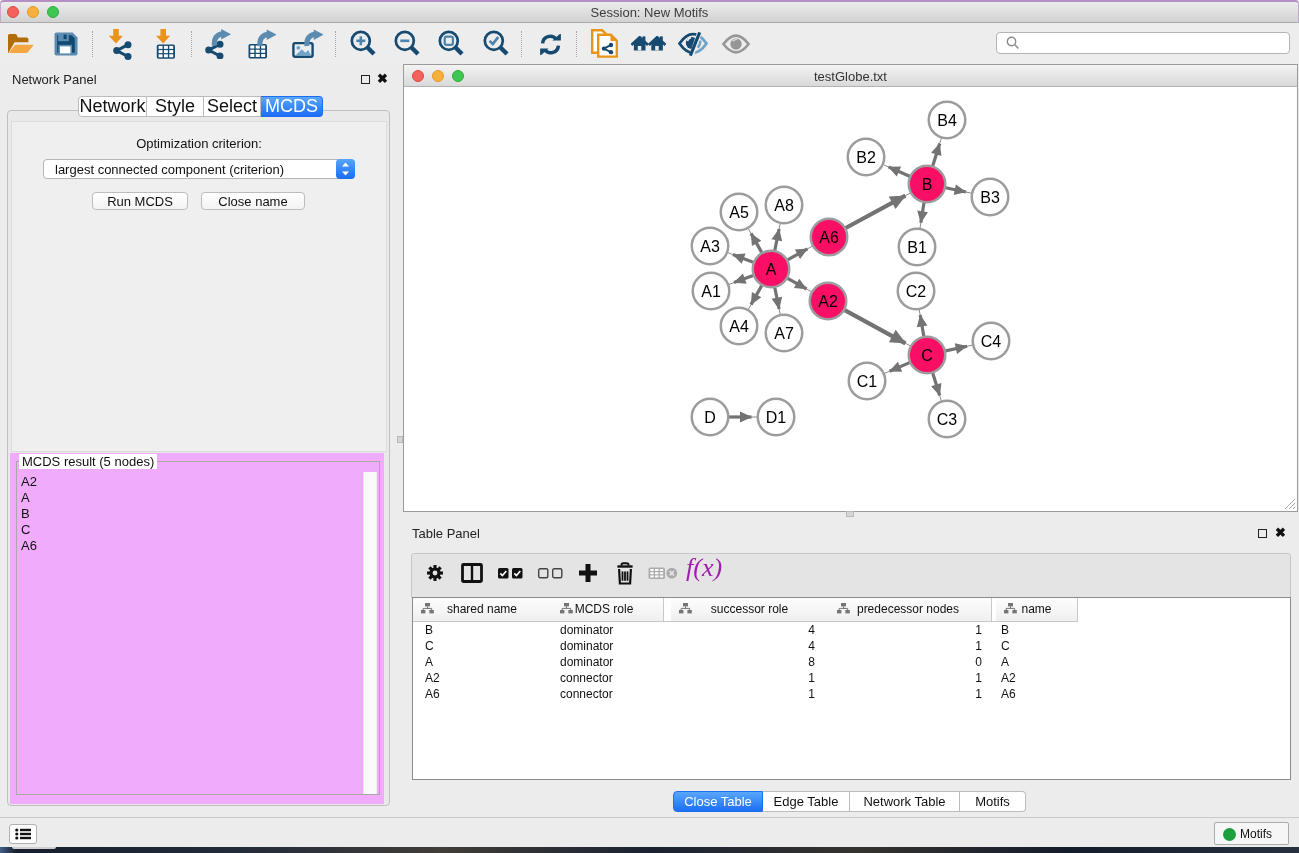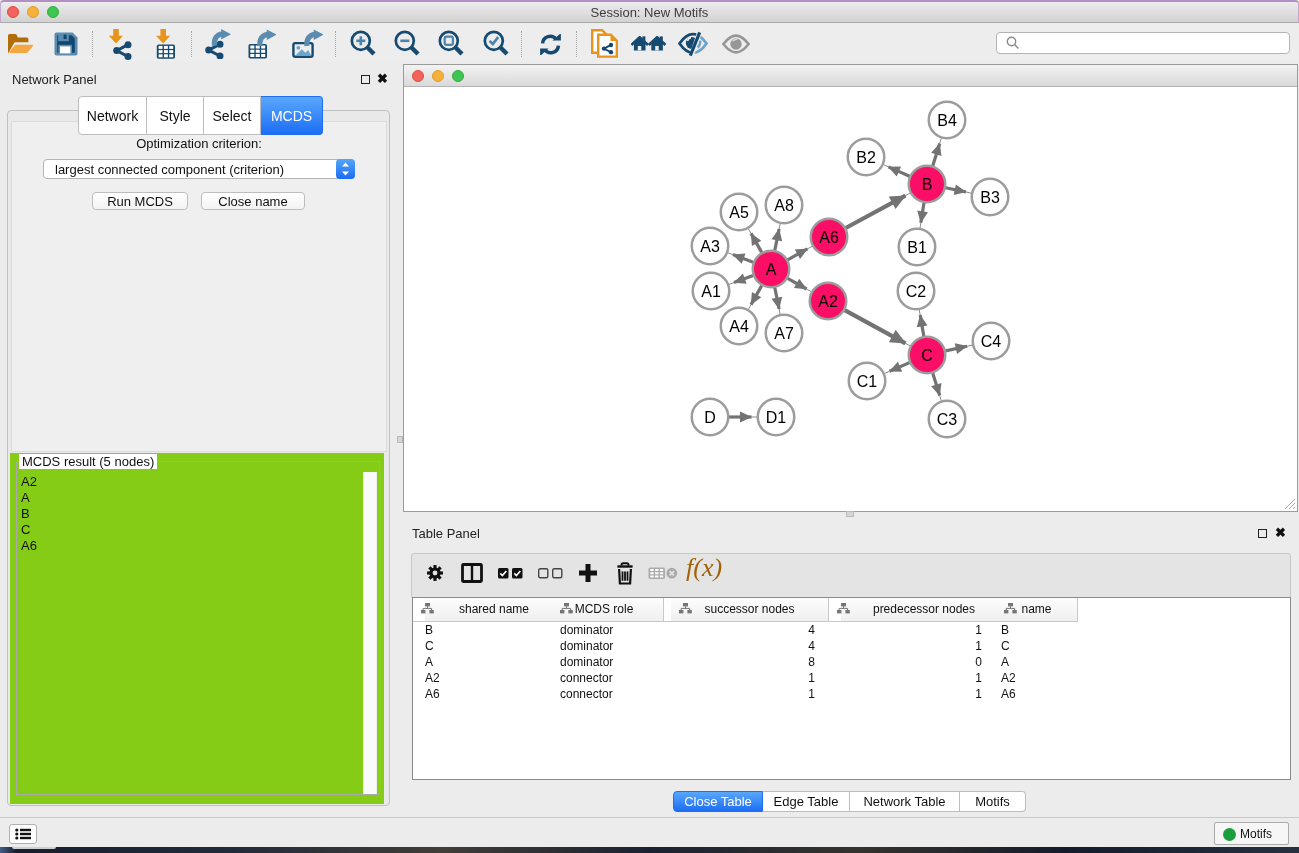--- a/index.html
+++ b/index.html
@@ -6,31 +6,31 @@
 .abs{position:absolute}
 .titlebar{left:0;top:0;width:1299px;height:23px;background:linear-gradient(#ececec,#d2d2d2);border-top:2px solid #b58fc3;border-left:1px solid #c4a8d1;border-right:1px solid #c4a8d1;border-bottom:1px solid #a9a9a9;border-radius:4px 4px 0 0}
 .tl{border-radius:50%;width:12px;height:12px;top:6px}
 .title-text{width:100%;text-align:center;top:5px;font-size:13px;color:#3c3c3c}
 .toolbar{left:0;top:24px;width:1299px;height:38px;background:#ededed}
 .sep{top:31px;width:1px;height:26px;border-left:1px dotted #a5a5a5}
 .search{left:996px;top:32px;width:294px;height:22px;background:#fff;border:1px solid #b4b4b4;border-radius:4px}
 .panel-hdr{font-size:13px;color:#222}
 .winbtn{width:9px;height:9px;border:1.6px solid #222}
 .xbtn{font-size:13px;color:#111;font-weight:bold}
-.tabs{display:flex;height:39px;font-size:14px}
+.tabs{display:flex;height:21px;font-size:18px}
 .tab{background:#fff;border:1px solid #bcbcbc;border-left:none;color:#111;display:flex;align-items:center;justify-content:center}
 .tab.first{border-left:1px solid #bcbcbc;border-radius:4px 0 0 4px}
 .tab.last{border-radius:0 4px 4px 0}
 .tab.sel{background:linear-gradient(#59a7fb,#1d6ef5);border-color:#1d6ef5;color:#fff}
 .cp-outer{left:7px;top:110px;width:383px;height:696px;border:1px solid #c0c0c0;border-radius:4px;background:#e9e9e9}
 .cp-inner{left:11px;top:121px;width:376px;height:331px;background:#efefef;border:1px solid #dcdcdc}
 .btn{background:linear-gradient(#ffffff,#f3f3f3);border:1px solid #bdbdbd;border-radius:4px;font-size:13px;color:#111;display:flex;align-items:center;justify-content:center}
 .selectbox{left:43px;top:159px;width:312px;height:20px;background:#fff;border:1px solid #b5b5b5;border-radius:4px;font-size:13px;color:#111}
 .stepper{right:-1px;top:-1px;width:19px;height:20px;border-radius:4px;background:linear-gradient(#56a5fa,#1b6cf4)}
-.mcds-box{left:10px;top:453px;width:374px;height:351px;background:#84cc16}
+.mcds-box{left:10px;top:453px;width:374px;height:351px;background:#f0abfc}
 .fieldset{left:6px;top:8px;width:364px;height:334px;border:1px solid #a9a9a9}
 .legend{left:9px;top:1px;background:#fff;padding:0 3px;font-size:13px;color:#111}
 .listitem{font-size:13px;color:#111}
 .scrolltrack{background:#fafafa;border-left:1px solid #e8e8e8;border-right:1px solid #eee}
 .netwin{left:403px;top:64px;width:895px;height:448px;border:1px solid #9b9b9b;background:#fff}
 .netbar{left:0;top:0;width:100%;height:22px;background:linear-gradient(#f3f3f3,#d9d9d9);border-bottom:1px solid #b3b3b3}
 .statusbar{left:0;top:817px;width:1299px;height:30px;background:#ececec;border-top:1px solid #c9c9c9}
 .desktop{left:0;top:847px;width:1299px;height:6px;background-image:linear-gradient(90deg,rgba(70,98,142,0.95),rgba(70,98,142,0) 16px),linear-gradient(90deg,#161e2d 0%,#222b3a 18%,#413d38 34%,#1a2231 50%,#35332f 66%,#141c2b 82%,#26303f 100%)}
 .smallsq{width:8px;height:6px;background:#d6d6d6;border:1px solid #b9b9b9}
 .tp-toolbar{left:411px;top:553px;width:880px;height:45px;background:#e4e4e4;border:1px solid #c7c7c7;border-radius:3px 3px 0 0}
@@ -241,20 +241,21 @@
     <div class="abs listitem" style="left:11px;top:53px">B</div>
     <div class="abs listitem" style="left:11px;top:69px">C</div>
     <div class="abs listitem" style="left:11px;top:85px">A6</div>
     <div class="abs scrolltrack" style="left:353px;top:19px;width:14px;height:322px"></div>
   </div>
 <div class="abs netwin">
     <div class="abs netbar"></div>
     <div class="abs tl" style="left:7.5px;top:5px;background:#f3625c;border:0.5px solid #dd4a42"></div>
     <div class="abs tl" style="left:27.5px;top:5px;background:#f6b13d;border:0.5px solid #e09c26"></div>
     <div class="abs tl" style="left:47.5px;top:5px;background:#3fc652;border:0.5px solid #2fae3e"></div>
+    <div class="abs" style="width:100%;text-align:center;top:4px;font-size:13px;color:#333">testGlobe.txt</div>
     <svg class="abs" width="13" height="13" style="right:1px;bottom:1px">
       <g stroke="#aaa" stroke-width="1">
         <line x1="12" y1="2" x2="2" y2="12"></line>
         <line x1="12" y1="6" x2="6" y2="12"></line>
         <line x1="12" y1="10" x2="10" y2="12"></line>
       </g>
     </svg>
   </div>
 <svg width="892" height="424" viewBox="0 0 892 424" style="position:absolute;left:405px;top:87px">
     <defs>
@@ -405,50 +406,50 @@
         <rect x="1.8" y="4.733333333333333" width="3.37" height="2.03" fill="#fff"></rect>
         <rect x="6.566666666666667" y="4.733333333333333" width="3.37" height="2.03" fill="#fff"></rect>
         <rect x="11.333333333333336" y="4.733333333333333" width="3.37" height="2.03" fill="#fff"></rect>
         <rect x="1.8" y="7.966666666666667" width="3.37" height="2.03" fill="#fff"></rect>
         <rect x="6.566666666666667" y="7.966666666666667" width="3.37" height="2.03" fill="#fff"></rect>
         <rect x="11.333333333333336" y="7.966666666666667" width="3.37" height="2.03" fill="#fff"></rect>
       </g>
       <circle cx="23.8" cy="12.2" r="5.4" fill="#ababab"></circle>
       <path d="M21.7 10.1 L25.9 14.3 M25.9 10.1 L21.7 14.3" stroke="#e4e4e4" stroke-width="1.7"></path>
     </svg></div>
-<div class="abs" style="left:686px;top:553px;font-size:26px;font-style:italic;color:#a16207;font-family:'Liberation Serif',serif">f(x)</div>
+<div class="abs" style="left:686px;top:553px;font-size:26px;font-style:italic;color:#a21caf;font-family:'Liberation Serif',serif">f(x)</div>
 <div class="abs tbl">
-    <div class="abs th" style="left:12px;width:139px">shared name</div>
+    <div class="abs th" style="left:0px;width:139px">shared name</div>
     <svg width="13" height="11" viewBox="0 0 13 11" style="position:absolute;left:8px;top:5px">
       <g fill="#757575">
         <rect x="4" y="0" width="5" height="3.4"></rect>
         <rect x="0" y="7" width="4.4" height="3.4"></rect>
         <rect x="8.4" y="7" width="4.4" height="3.4"></rect>
       </g>
       <path d="M6.5 3.4 V5.4 M2.2 7 V5.4 H10.6 V7" stroke="#757575" fill="none" stroke-width="1"></path>
     </svg>
     <div class="abs th" style="left:132px;width:119px">MCDS role</div>
     <svg width="13" height="11" viewBox="0 0 13 11" style="position:absolute;left:147px;top:5px">
       <g fill="#757575">
         <rect x="4" y="0" width="5" height="3.4"></rect>
         <rect x="0" y="7" width="4.4" height="3.4"></rect>
         <rect x="8.4" y="7" width="4.4" height="3.4"></rect>
       </g>
       <path d="M6.5 3.4 V5.4 M2.2 7 V5.4 H10.6 V7" stroke="#757575" fill="none" stroke-width="1"></path>
     </svg>
-    <div class="abs th" style="left:258px;width:158px">successor nodes</div>
+    <div class="abs th" style="left:258px;width:158px">successor role</div>
     <svg width="13" height="11" viewBox="0 0 13 11" style="position:absolute;left:266px;top:5px">
       <g fill="#757575">
         <rect x="4" y="0" width="5" height="3.4"></rect>
         <rect x="0" y="7" width="4.4" height="3.4"></rect>
         <rect x="8.4" y="7" width="4.4" height="3.4"></rect>
       </g>
       <path d="M6.5 3.4 V5.4 M2.2 7 V5.4 H10.6 V7" stroke="#757575" fill="none" stroke-width="1"></path>
     </svg>
-    <div class="abs th" style="left:428px;width:167px">predecessor nodes</div>
+    <div class="abs th" style="left:412px;width:167px">predecessor nodes</div>
     <svg width="13" height="11" viewBox="0 0 13 11" style="position:absolute;left:424px;top:5px">
       <g fill="#757575">
         <rect x="4" y="0" width="5" height="3.4"></rect>
         <rect x="0" y="7" width="4.4" height="3.4"></rect>
         <rect x="8.4" y="7" width="4.4" height="3.4"></rect>
       </g>
       <path d="M6.5 3.4 V5.4 M2.2 7 V5.4 H10.6 V7" stroke="#757575" fill="none" stroke-width="1"></path>
     </svg>
     <div class="abs th" style="left:583px;width:82px">name</div>
     <svg width="13" height="11" viewBox="0 0 13 11" style="position:absolute;left:591px;top:5px">

